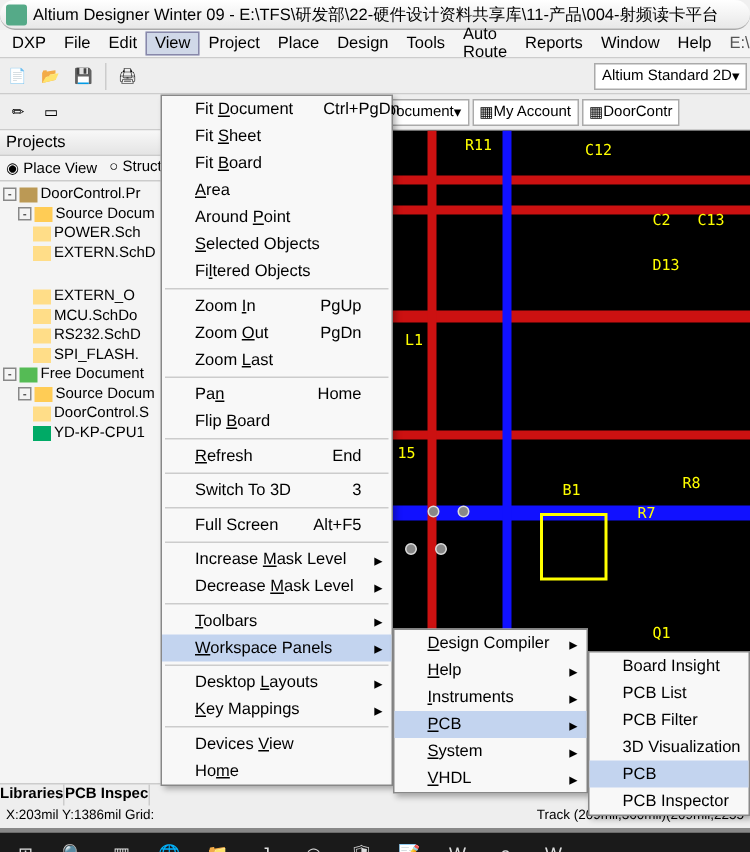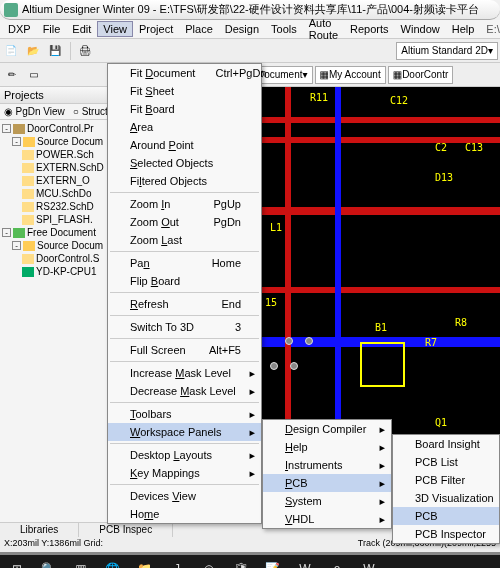--- a/index.html
+++ b/index.html
@@ -38,21 +38,21 @@
 .pad { position:absolute; width:8px; height:8px; border-radius:50%; background:#888; border:1px solid #ddd;}
 
 .context-menu { position: absolute; background: #f8f8f8; border: 1px solid #888; box-shadow: 2px 2px 4px rgba(0,0,0,.3); font-size: 11px; z-index: 10; }
 .context-menu .mi { padding: 3px 20px 3px 22px; white-space: nowrap; display: flex; justify-content: space-between; gap: 20px; position:relative; }
 .context-menu .mi.hover { background: #c3d4ef; }
 .context-menu .mi .arrow { position:absolute; right:6px; }
 .context-menu .sep { height: 1px; background: #ccc; margin: 2px 2px; width:auto; }
 .mi .u { text-decoration: underline; }
 
 .bottom-tabs { height: 15px; background: #eee; border-top: 1px solid #ccc; display: flex; font-size: 10px; }
-.bottom-tabs span { padding: 1px 20px; border-right: 1px solid #ccc; }
+.bottom-tabs span { padding: 1px 0; border-right: 1px solid #ccc; font-weight: bold; }
 .status { height: 15px; background: #eee; font-size: 9px; padding: 1px 4px; display:flex; justify-content:space-between; white-space:nowrap; overflow:hidden;}
 .taskbar { height: 28px; background: #1a1a1a; display: flex; align-items: center; gap: 2px; padding: 0 2px; }
 .taskbar .tb { width: 30px; height: 24px; display:flex; align-items:center; justify-content:center; font-size:12px; color:#ddd; }
 
 .tool-row2 { height:24px; background:#eee; border-bottom:1px solid #ccc; display:flex; align-items:center; padding:0 2px; gap:2px; overflow:hidden; font-size:10px;}
 </style>
 </head>
 <body>
 
 <div class="titlebar">
@@ -92,21 +92,21 @@
   <div style="width:130px"></div>
   <div class="dropdown-pill">▤ <span>(8) Schematic Document</span> ▾</div>
   <div class="dropdown-pill">▦ <span>My Account</span></div>
   <div class="dropdown-pill">▦ <span>DoorContr</span></div>
 </div>
 
 <div class="main">
   <div class="left">
     <div class="panel-title">Projects</div>
     <div class="radio-row">
-      <label>◉ <span>PgDn View</span></label>
+      <label>◉ <span>Place View</span></label>
       <label>○ <span>Structu</span></label>
     </div>
     <div class="tree" id="tree">
         <div class="tree-row" style="padding-left: 0px;">
           <span class="sq">-</span>
           <span class="ficon f-proj"></span>
           <span>DoorControl.Pr</span>
         </div>
         <div class="tree-row" style="padding-left: 10px;">
           <span class="sq">-</span>
@@ -114,21 +114,21 @@
           <span>Source Docum</span>
         </div>
         <div class="tree-row" style="padding-left: 20px;">
           <span class="ficon f-sch"></span>
           <span>POWER.Sch</span>
         </div>
         <div class="tree-row" style="padding-left: 20px;">
           <span class="ficon f-sch"></span>
           <span>EXTERN.SchD</span>
         </div>
-        <div class="tree-row" style="padding-left: 20px;">
+        <div class="tree-row" style="padding-left: 20px; margin-top: 16px;">
           <span class="ficon f-sch"></span>
           <span>EXTERN_O</span>
         </div>
         <div class="tree-row" style="padding-left: 20px;">
           <span class="ficon f-sch"></span>
           <span>MCU.SchDo</span>
         </div>
         <div class="tree-row" style="padding-left: 20px;">
           <span class="ficon f-sch"></span>
           <span>RS232.SchD</span>

